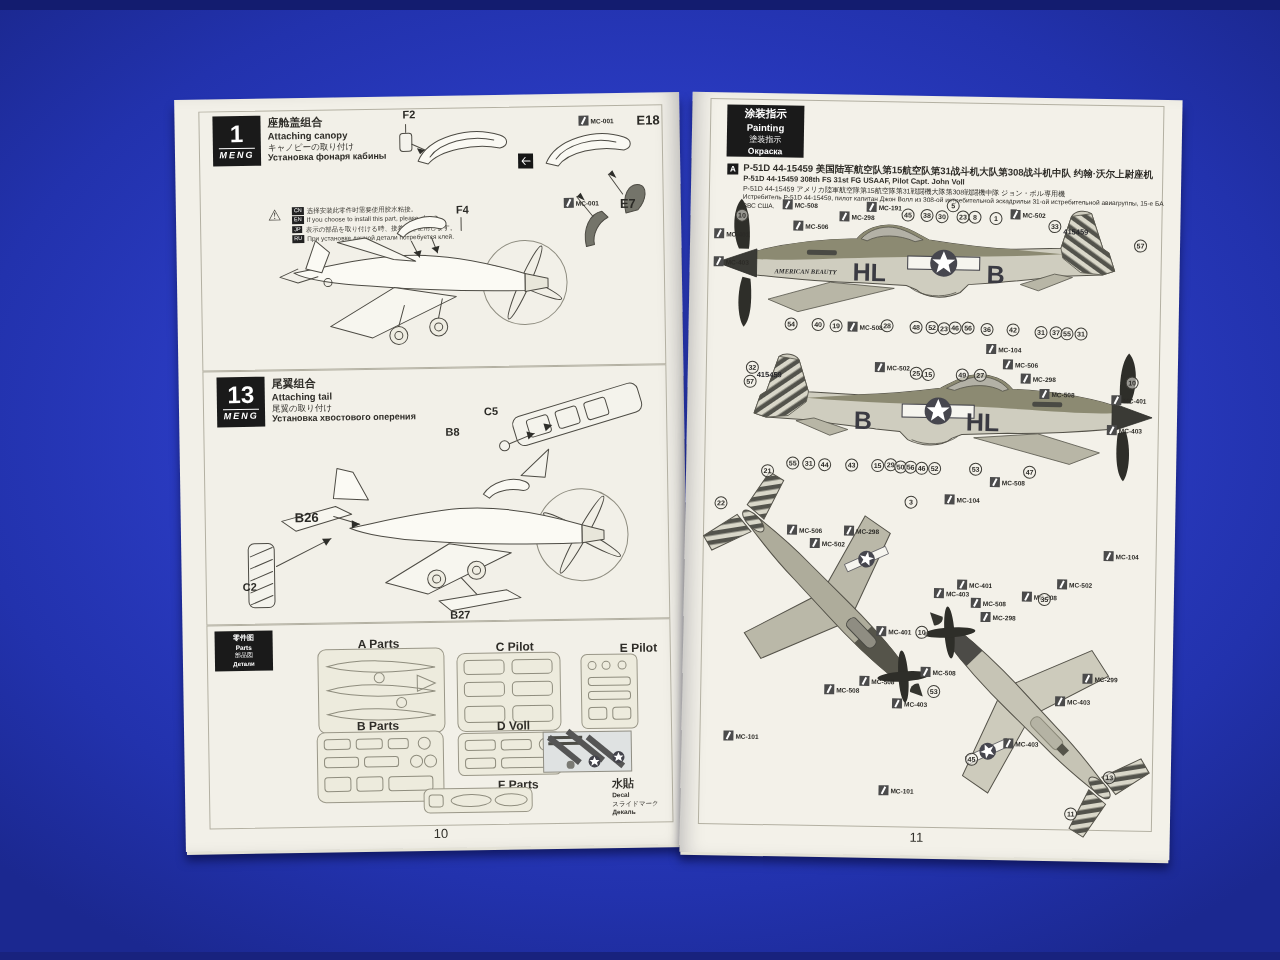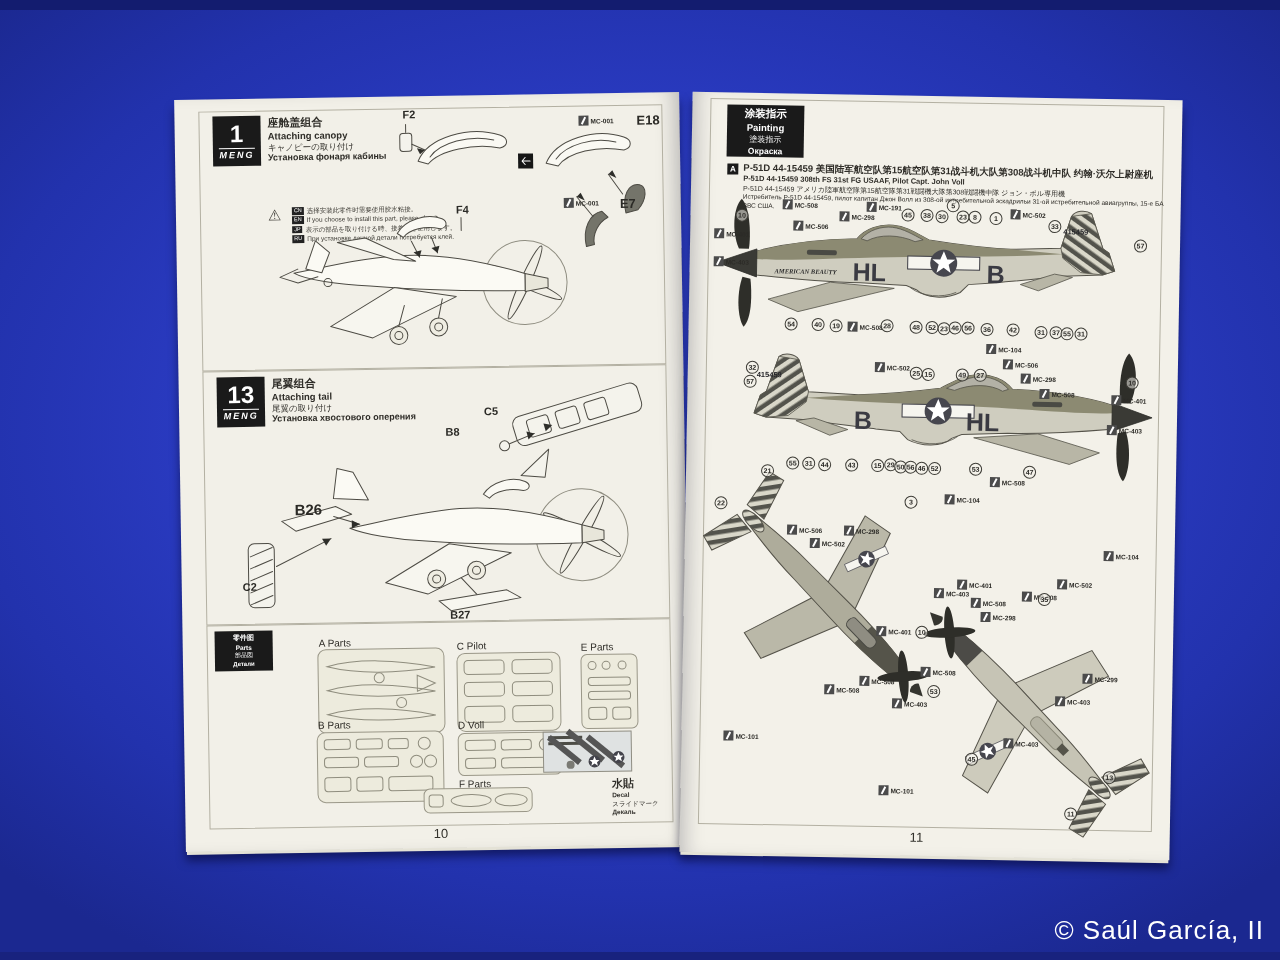--- a/index.html
+++ b/index.html
@@ -37,21 +37,21 @@
   .hl{font-size:10.5px;font-weight:bold;}
   .hl2{font-size:9.5px;font-weight:bold;}
   .hl3{font-size:8px;}
   .hl4{font-size:8.5px;font-weight:bold;}
   .scheme{position:absolute;color:#2f2d28;line-height:1.3;width:430px;}
   .s-marker{position:absolute;background:#1a1a1a;color:#fff;font-size:8px;font-weight:bold;width:11px;height:11px;display:flex;align-items:center;justify-content:center;}
   .s0{font-size:9.5px;font-weight:bold;}
   .s1{font-size:7.5px;font-weight:bold;}
   .s2{font-size:7px;}
   .s3{font-size:6.5px;}
-  .sprue-label{position:absolute;font-size:10px;font-weight:normal;color:#2f2d28;}
+  .sprue-label{position:absolute;font-size:12px;font-weight:bold;color:#2f2d28;margin-left:39px;}
   .sprue{position:absolute;}
   .p-hdr-line{line-height:1.2;}
   .watermark{position:absolute;right:16px;bottom:14px;color:#fff;font-size:26px;letter-spacing:1px;}
   .decal-lines{position:absolute;color:#2f2d28;line-height:1.35;font-size:6.5px;font-weight:bold;}
   svg{overflow:visible;}
 </style>
 </head>
 <body>
 
 <div class="photo">
@@ -229,21 +229,21 @@
         <div class="chip" style="left: 388px; top: 104px;">
           <span class="chip-ic"></span>
           <span>MC-001</span>
         </div>
         <div class="plabel" style="font-size: 13px; left: 444px; top: 103px;">E7</div>
         <div class="plabel" style="font-size: 11px; left: 280px; top: 108px;">F4</div>
       </div>
     <div class="abs" style="left:0;top:0;">
         <div class="plabel" style="font-size: 11px; left: 305px; top: 310px;">C5</div>
         <div class="plabel" style="font-size: 11px; left: 266px; top: 330px;">B8</div>
-        <div class="plabel" style="font-size: 15px; left: 114px; top: 403px;">B26</div>
+        <div class="plabel" style="font-size: 13px; left: 114px; top: 412px;">B26</div>
         <div class="plabel" style="font-size: 11px; left: 61px; top: 482px;">C2</div>
         <div class="plabel" style="font-size: 11px; left: 268px; top: 513px;">B27</div>
       </div>
 
     <div class="blackbox" style="left:32px;top:532px;width:58px;height:40px;">
       <div class="p-hdr-line" style="font-size:7px;font-weight:bold;">零件图</div>
       <div class="p-hdr-line" style="font-size:6.5px;font-weight:bold;">Parts</div>
       <div class="p-hdr-line" style="font-size:6px;">部品図</div>
       <div class="p-hdr-line" style="font-size:6px;font-weight:bold;">Детали</div>
     </div>
@@ -267,21 +267,21 @@
       <g fill="none" stroke="#8f8d7e" stroke-width="1">
         <rect x="8" y="8" width="40" height="14" rx="4"></rect>
         <rect x="56" y="8" width="40" height="14" rx="4"></rect>
         <rect x="8" y="30" width="40" height="14" rx="4"></rect>
         <rect x="56" y="30" width="40" height="14" rx="4"></rect>
         <rect x="8" y="54" width="40" height="16" rx="4"></rect>
         <rect x="56" y="54" width="40" height="16" rx="4"></rect>
       </g>
     </svg>
 
-    <div class="sprue-label" style="left:398px;top:548px;">E Parts</div>
+    <div class="sprue-label" style="left:398px;top:548px;">E Pilot</div>
     <svg class="sprue" style="left:397px;top:560px;" width="58" height="76" viewBox="0 0 58 76">
       <rect x="1" y="1" width="56" height="74" rx="6" fill="#edebdd" stroke="#9a9788"></rect>
       <g fill="none" stroke="#8f8d7e" stroke-width="1">
         <circle cx="12" cy="12" r="4"></circle>
           <circle cx="26" cy="12" r="4"></circle>
           <circle cx="42" cy="12" r="4"></circle>
         <rect x="8" y="24" width="42" height="8" rx="3"></rect>
         <rect x="8" y="38" width="42" height="8" rx="3"></rect>
         <rect x="8" y="54" width="18" height="12" rx="3"></rect>
         <rect x="32" y="54" width="18" height="12" rx="3"></rect>
@@ -623,14 +623,13 @@
         <div class="circ" style="left: 382px; top: 713px;">11</div>
         <div class="chip" style="left: 196px; top: 694px;">
           <span class="chip-ic"></span>
           <span>MC-101</span>
         </div>
       </div>
 
     <div class="pagenum" style="left:230px;top:734px;">11</div>
   </div>
 
-  <div class="watermark">© Saúl García, II</div>
 </div>
 
 </body></html>

